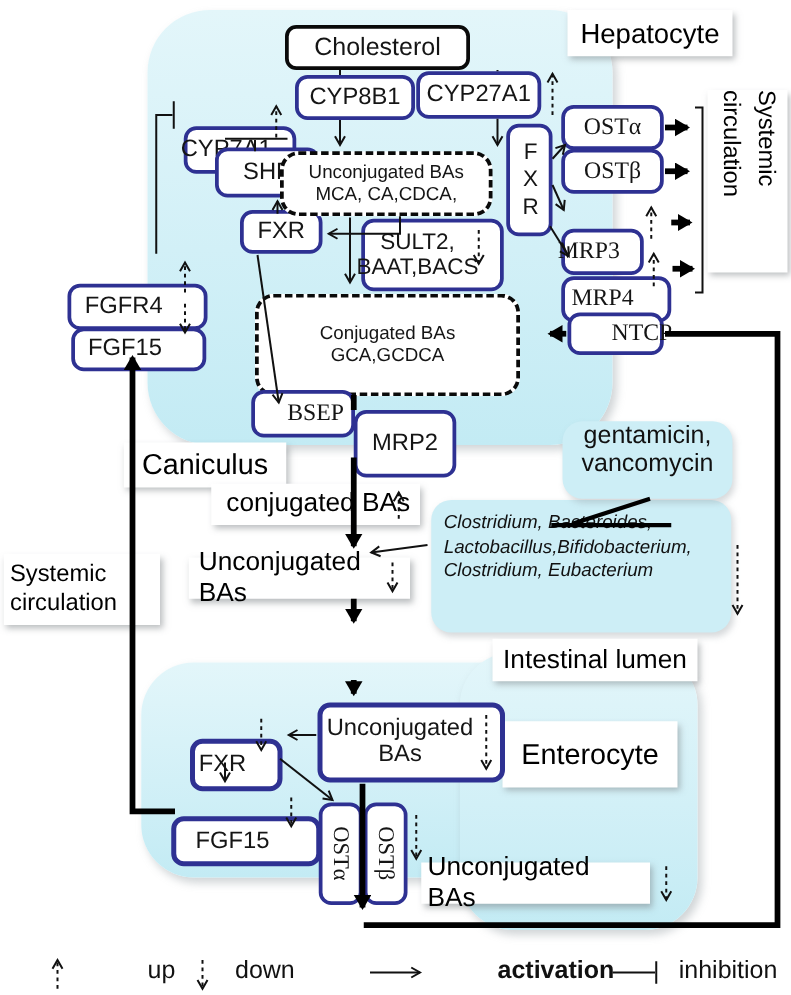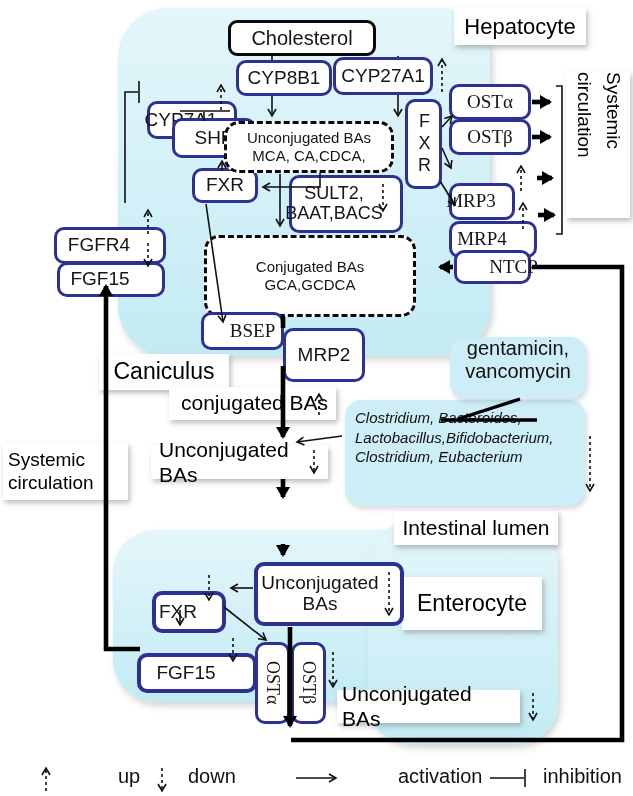--- a/index.html
+++ b/index.html
@@ -93,21 +93,21 @@
     <span>Unconjugated</span>
     <span>BAs</span>
   </div>
   <div class="node padR" style="left:152px;top:567px;width:74px;height:42px;border-width:4px;">FXR</div>
   <div class="node padR" style="left:137px;top:629px;width:120px;height:40px;border-width:4px;">FGF15</div>
   <div class="node serif vrot" style="left:255px;top:642px;width:35px;height:82px;font-size:18px;">OSTα</div>
   <div class="node serif vrot" style="left:291px;top:642px;width:35px;height:82px;font-size:18px;">OSTβ</div>
 
   <span class="legend-text" style="left:72px;top:765px;margin-left:46px;">up</span>
   <span class="legend-text" style="left:188px;top:765px;">down</span>
-  <span class="legend-text" style="left:398px;top:765px;">activation</span>
+  <span class="legend-text" style="left:398px;top:765px;font-weight:bold;">activation</span>
   <span class="legend-text" style="left:543px;top:765px;">inhibition</span>
 
   <svg id="overlay" width="633" height="796" viewBox="0 0 633 796">
     <defs>
       <marker id="mthin" markerUnits="userSpaceOnUse" markerWidth="14" markerHeight="14" refX="9" refY="6" orient="auto">
         <path d="M2,2 L9,6 L2,10" fill="none" stroke="#111" stroke-width="1.6"></path>
       </marker>
       <marker id="mthick" markerUnits="userSpaceOnUse" markerWidth="16" markerHeight="16" refX="10" refY="7" orient="auto">
         <path d="M0,0 L12,7 L0,14 Z" fill="#000"></path>
       </marker>

